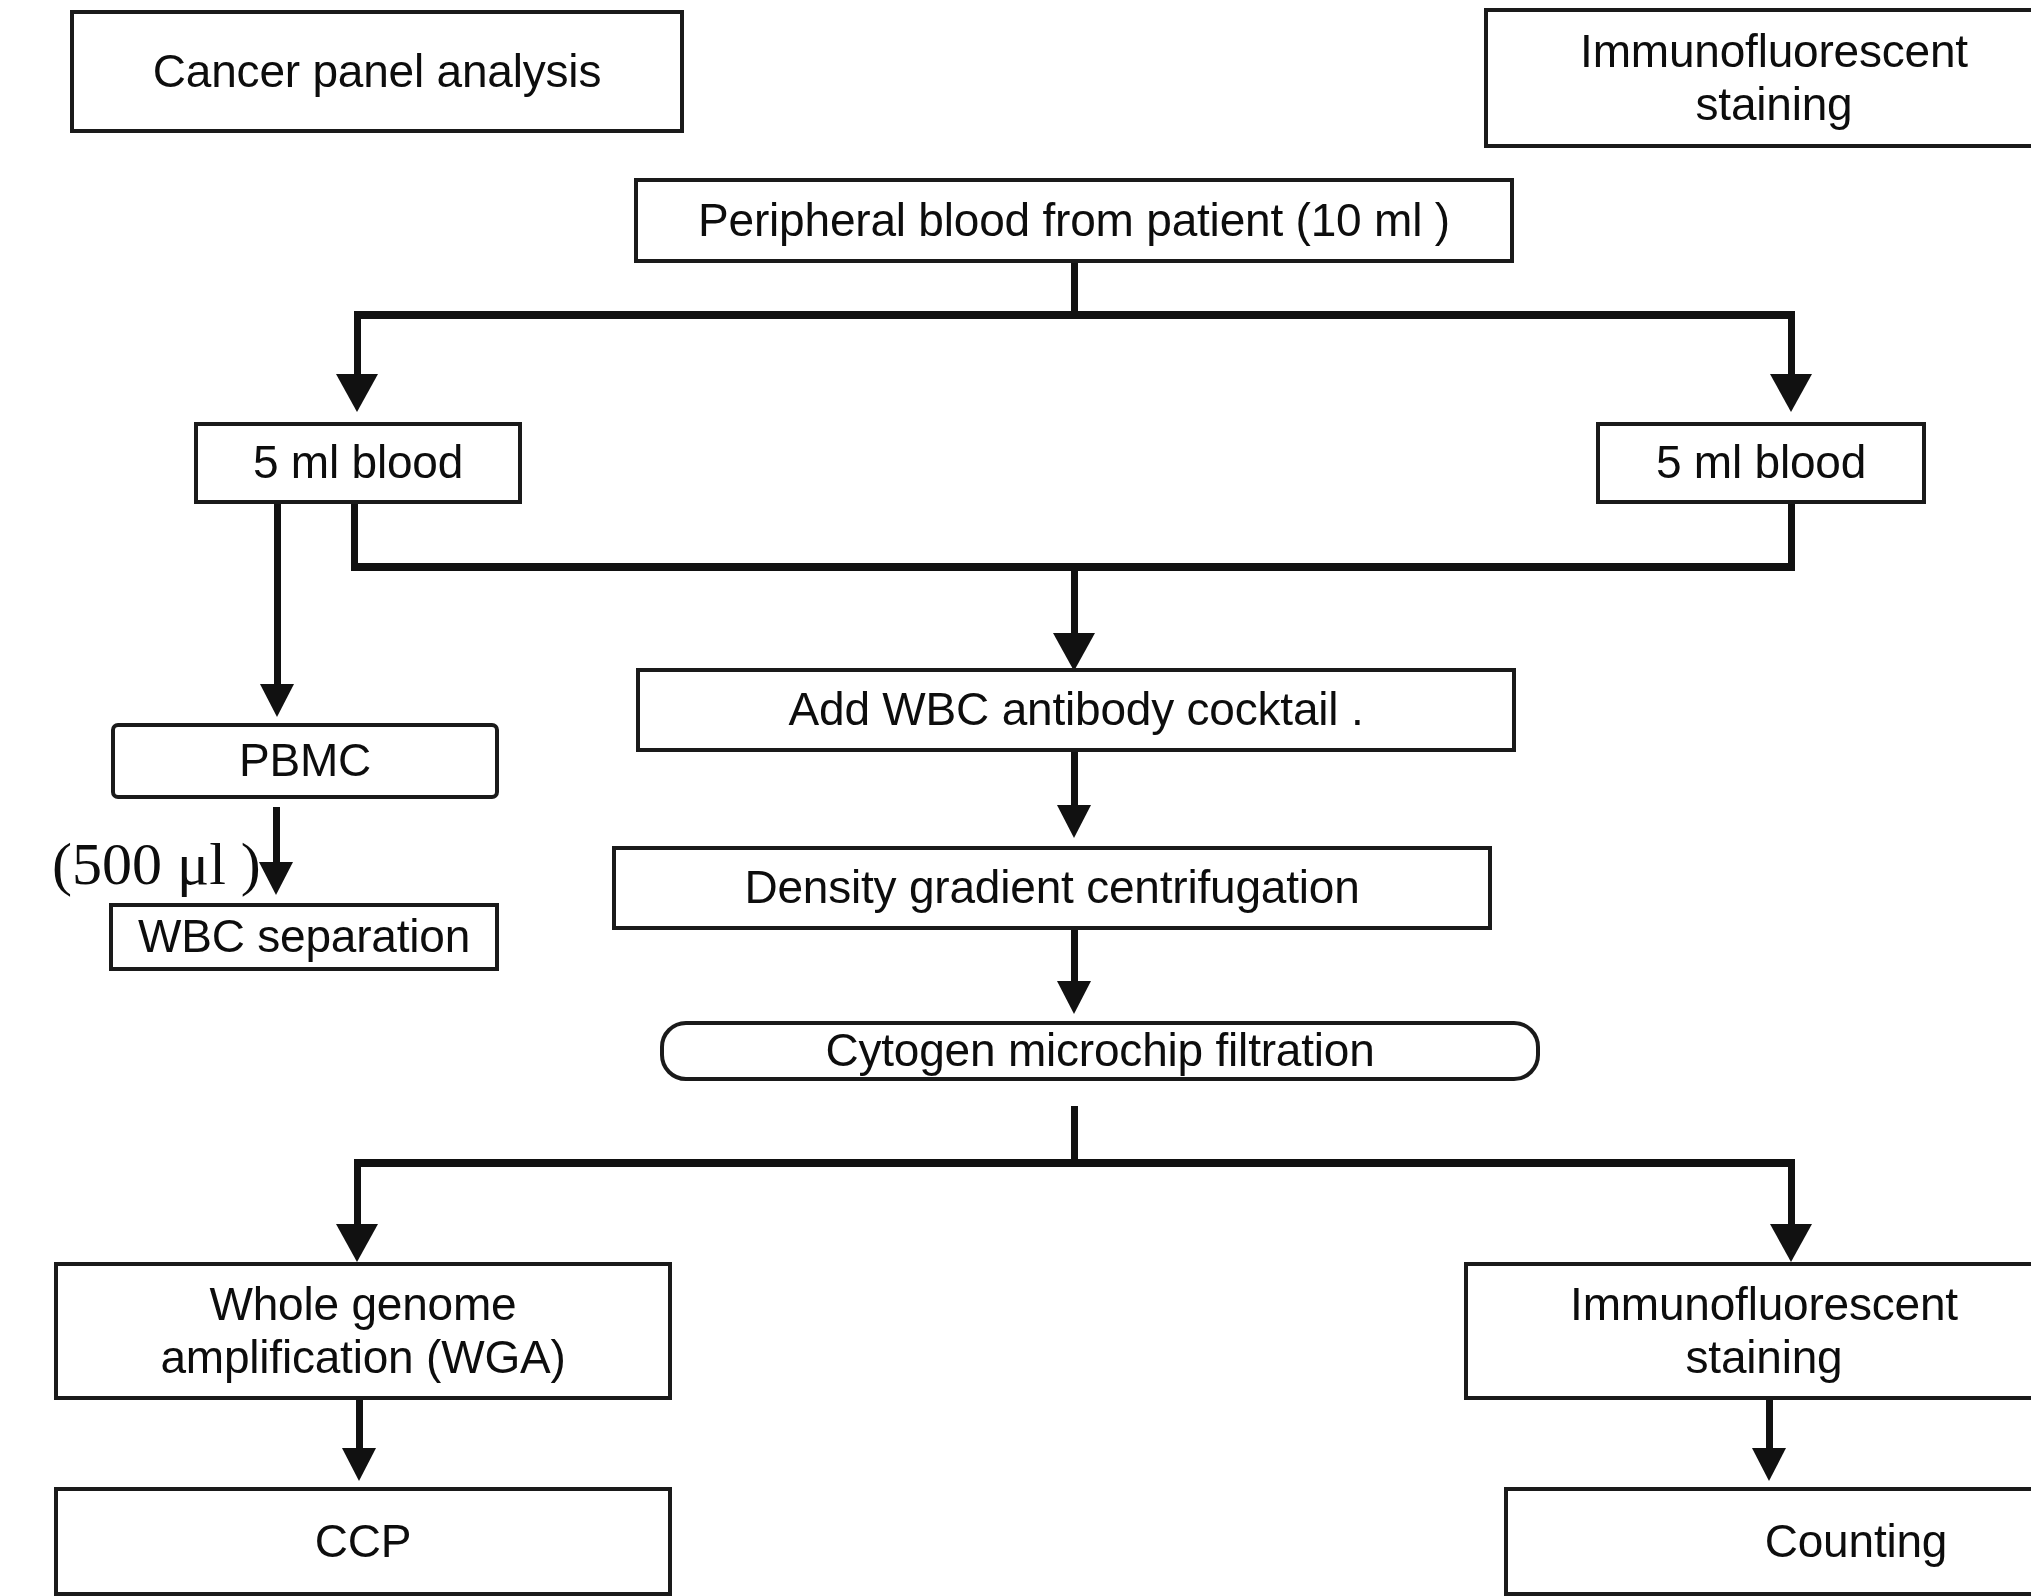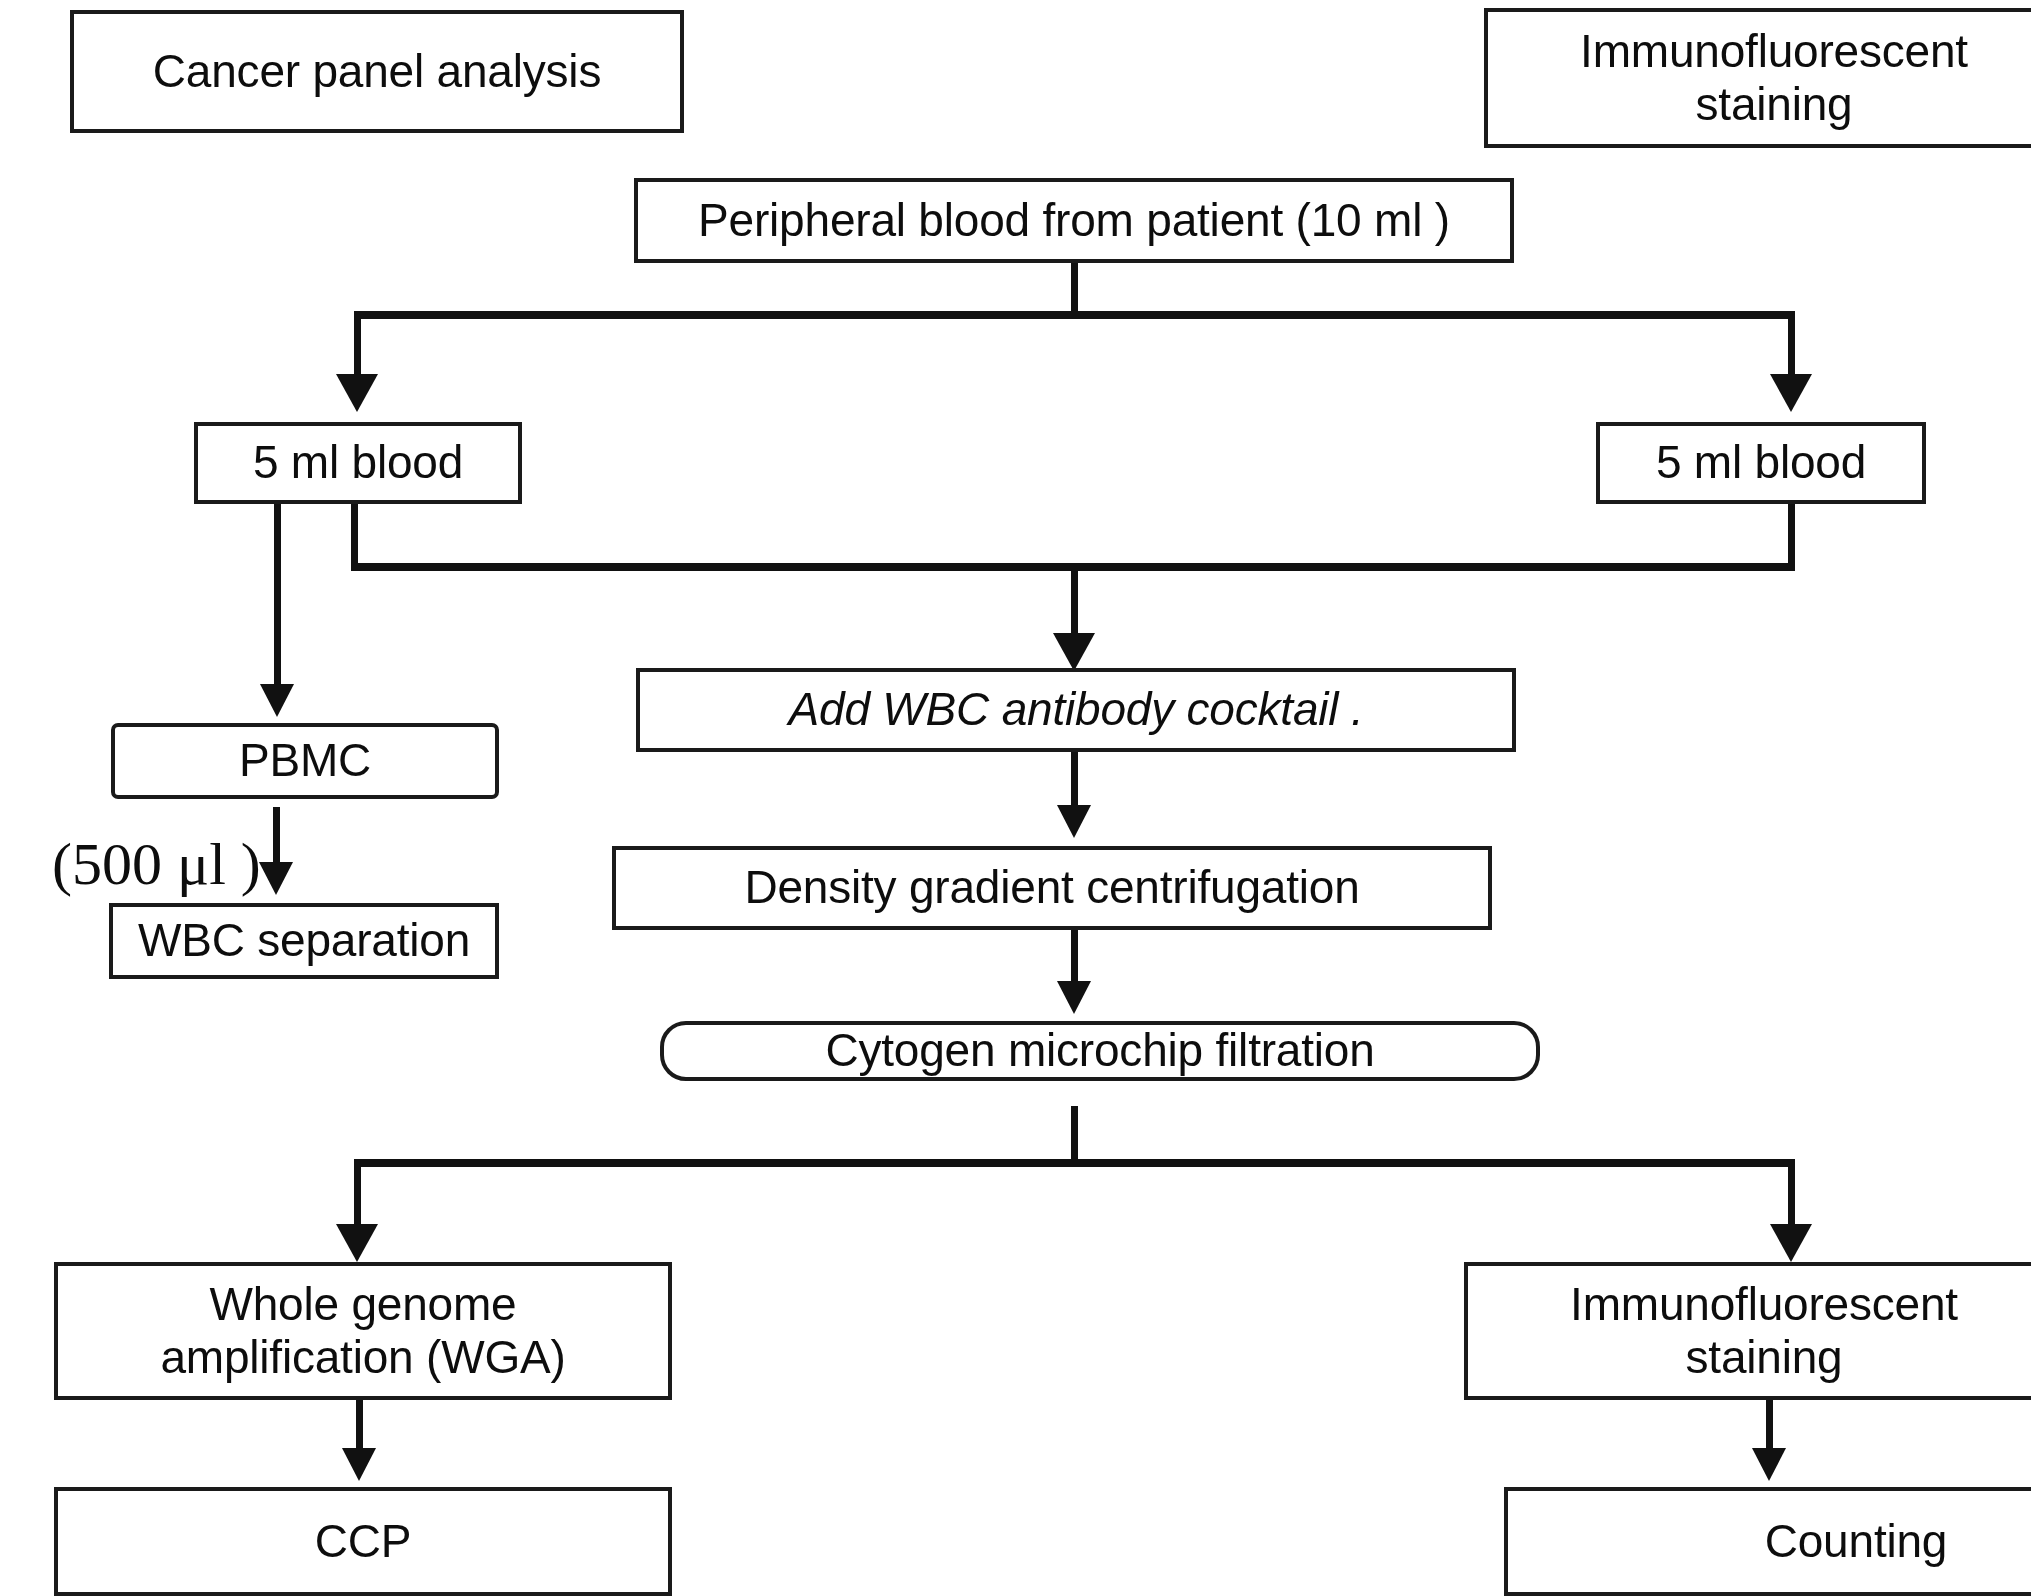--- a/index.html
+++ b/index.html
@@ -116,25 +116,25 @@
     <span class="node-label">PBMC</span>
   </div>
 
   <div class="side-label" style="left:8px; top:830px;">
     <span>(500 μl )</span>
   </div>
 
   <div class="vline" style="left:229px; top:807px; height:60px;"></div>
   <div class="arrowhead slim" style="left:215px; top:862px;"></div>
 
-  <div class="node" style="left:65px; top:903px; width:390px; height:76px;">
+  <div class="node" style="left:65px; top:903px; width:390px; height:68px;">
     <span class="node-label">WBC separation</span>
   </div>
 
-  <div class="node" style="left:592px; top:668px; width:880px; height:84px;font-style:italic;">
+  <div class="node" style="left:592px; top:668px; width:880px; height:84px;">
     <span class="node-label">Add WBC antibody cocktail .</span>
   </div>
 
   <div class="vline" style="left:1027px; top:752px; height:60px;"></div>
   <div class="arrowhead slim" style="left:1013px; top:805px;"></div>
 
   <div class="node" style="left:568px; top:846px; width:880px; height:84px;">
     <span class="node-label">Density gradient centrifugation</span>
   </div>
 

